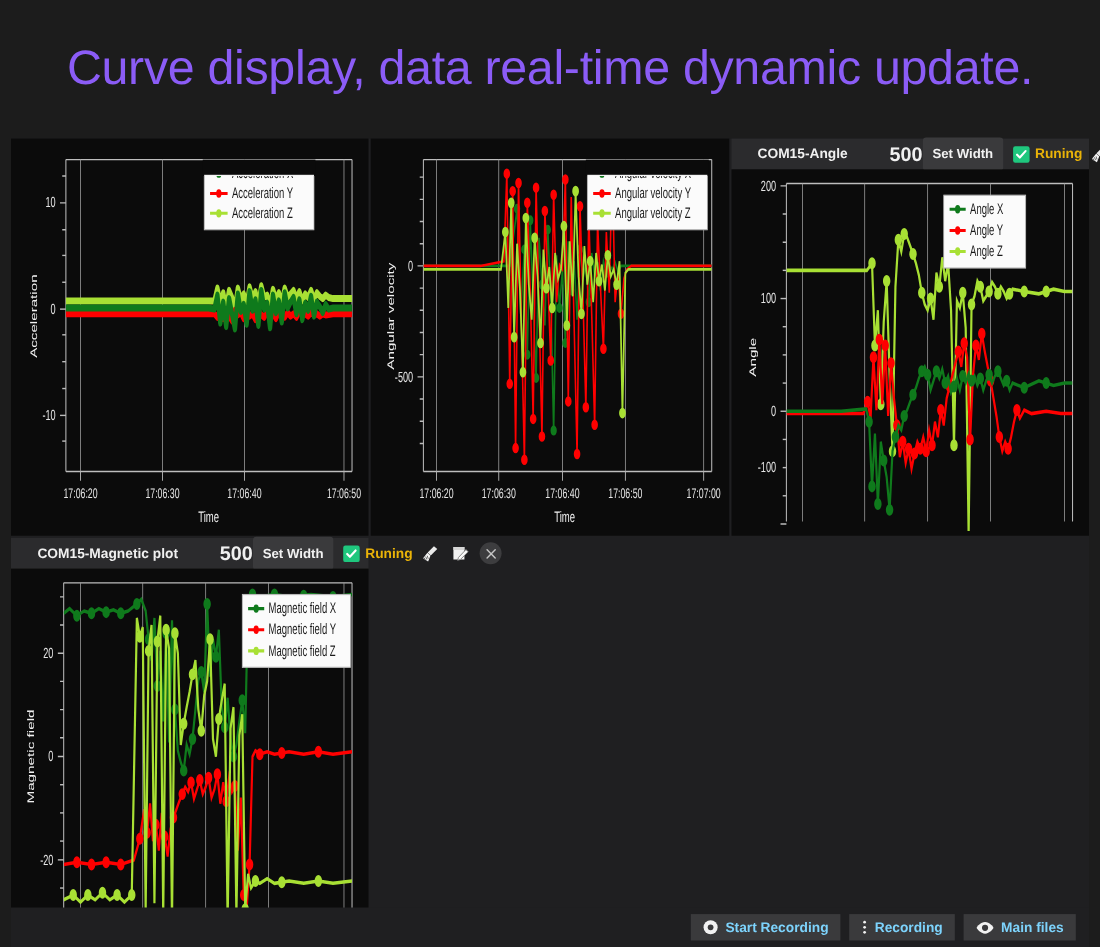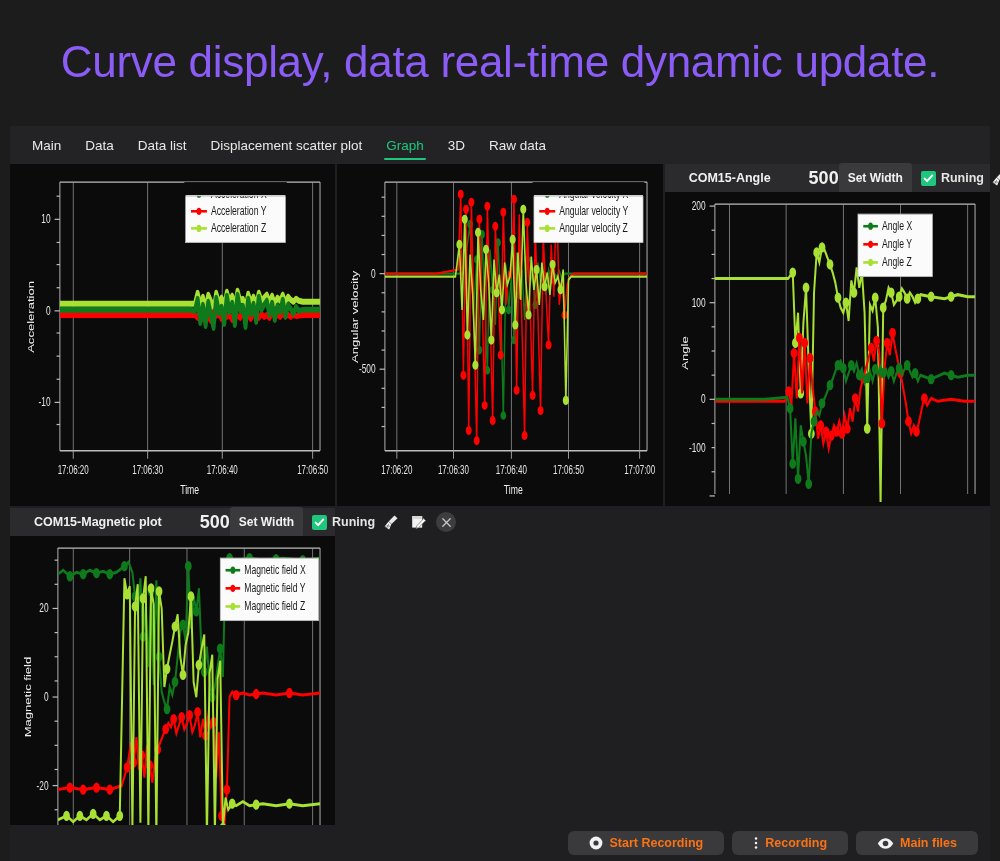--- a/index.html
+++ b/index.html
@@ -79,21 +79,21 @@
     padding: 8px 9px; cursor: pointer; white-space: nowrap;
   }
   .chk-wrap { display: flex; align-items: center; gap: 5px; margin-left: 9px; }
   .chk {
     width: 15px; height: 15px; border-radius: 2px;
     background: #1fc77e;
     display: flex; align-items: center; justify-content: center;
     cursor: pointer; flex: 0 0 auto;
   }
   .chk svg { display: block; }
-  .chk-label { color: #e5e5e5; font-size: 12.5px; font-weight: bold; white-space: nowrap; }
+  .chk-label { color: #eab308; font-size: 12.5px; font-weight: bold; white-space: nowrap; }
   .icon-btn {
     width: 22px; height: 22px; margin-left: 5px;
     display: flex; align-items: center; justify-content: center;
     cursor: pointer; flex: 0 0 auto;
   }
   .icon-btn.close {
     width: 20px; height: 20px; border-radius: 50%;
     background: #3d3d3f; margin-left: 7px;
   }
 
@@ -103,47 +103,38 @@
 
   
   .statusbar {
     position: absolute; left: 10px; bottom: 0px;
     width: 980px; height: 36px;
     background: #1f1f21;
     display: flex; align-items: center; justify-content: flex-end;
     gap: 8px; padding-right: 12px;
   }
   .sbtn {
-    background: #3a3a3c; color: #f97316;
+    background: #3a3a3c; color: #7dd3fc;
     font-size: 12.5px; font-weight: bold;
-    border: none; border-radius: 6px;
-    height: 24px; padding: 0 21px;
+    border: none; border-radius: 0;
+    height: 24px; padding: 0 11px;
     display: flex; align-items: center; gap: 6px;
     cursor: pointer; white-space: nowrap;
   }
   .sbtn svg { display: block; flex: 0 0 auto; }
 </style>
 </head>
 <body>
 
 <div id="root">
 
   <div class="banner">Curve display, data real-time dynamic update.</div>
 
   <div class="app">
 
-    <div class="tabbar">
-      <div class="tab">Main</div>
-      <div class="tab">Data</div>
-      <div class="tab">Data list</div>
-      <div class="tab">Displacement scatter plot</div>
-      <div class="tab active">Graph</div>
-      <div class="tab">3D</div>
-      <div class="tab">Raw data</div>
-    </div>
 
     <div class="grid">
 
       <div class="cell">
         <div class="plot">
           <svg viewBox="0 0 489 340" preserveAspectRatio="none">
             <g>
               <line x1="75" y1="18" x2="75" y2="285" stroke="#bdbdbd" stroke-width="1.4"></line>
               <line x1="75" y1="285" x2="466" y2="285" stroke="#bdbdbd" stroke-width="1.4"></line>
               <line x1="466" y1="18" x2="466" y2="285" stroke="#bdbdbd" stroke-width="1.4"></line>

